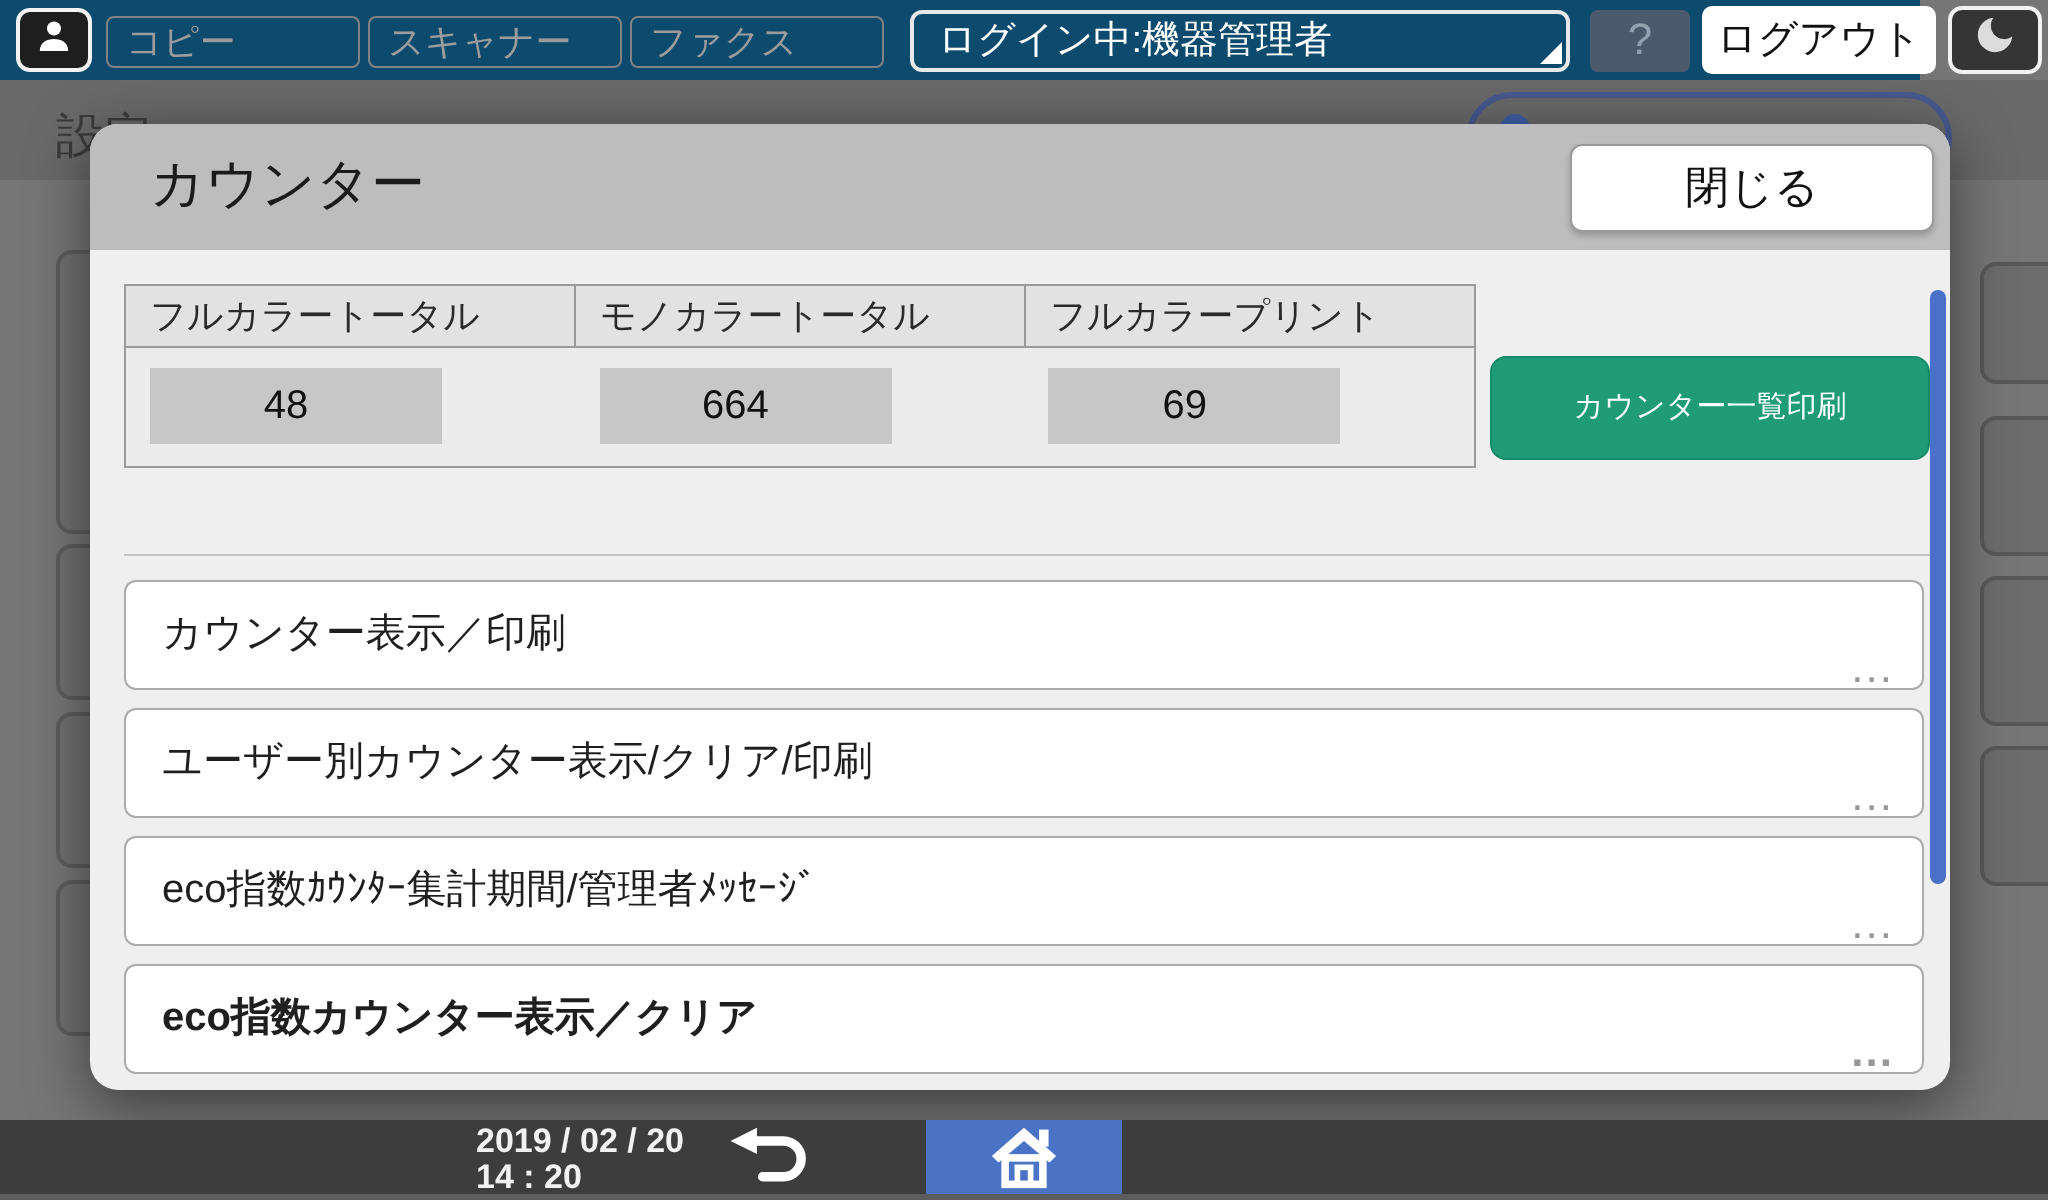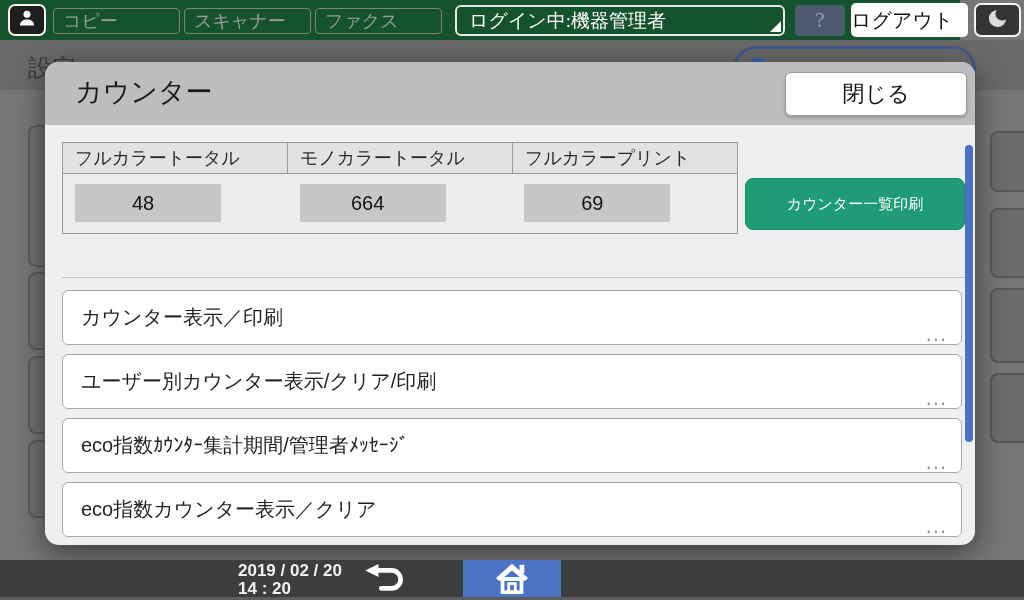--- a/index.html
+++ b/index.html
@@ -1,36 +1,36 @@
 <!DOCTYPE html>
 <html><head>
 <meta charset="utf-8">
 <style>
   * { margin:0; padding:0; box-sizing:border-box; }
   html,body { width:1024px; height:600px; }
   body { font-family:"Liberation Sans","DejaVu Sans",sans-serif; overflow:hidden; }
   #screen { position:relative; width:1024px; height:600px; background:#767676; overflow:hidden; }
 
   
-  .topbar { position:absolute; left:0; top:0; width:960px; height:40px; background:#14532d; z-index:40;font-family:Liberation Serif, serif; }
+  .topbar { position:absolute; left:0; top:0; width:960px; height:40px; background:#0c4a6e; z-index:40; }
   .user-btn { position:absolute; left:8px; top:4px; width:38px; height:32px; background:#1e1e1e;
               border:2px solid #f2f2f2; border-radius:7px; display:flex; align-items:center; justify-content:center; }
   .fn-tab { position:absolute; top:8px; height:26px; border:1px solid #828282; border-radius:4px;
             color:#9c9c9c; font-size:18px; line-height:24px; padding-left:9px; background:transparent; }
   .tab-copy { left:53px; width:127px; }
   .tab-scan { left:184px; width:127px; }
   .tab-fax  { left:315px; width:127px; }
   .login-box { position:absolute; left:455px; top:5px; width:330px; height:31px; border:2px solid #e8e8e8;
                border-radius:6px; color:#ffffff; font-size:19px; line-height:27px; padding-left:12px; }
   .login-caret { position:absolute; right:2px; bottom:2px; width:0; height:0;
                  border-left:11px solid transparent; border-bottom:11px solid #ffffff; }
   .help-btn { position:absolute; left:795px; top:5px; width:50px; height:31px; background:#4c5a6e;
               border-radius:4px; color:#93a0b0; font-size:22px; text-align:center; line-height:30px; }
   .logout-btn { position:absolute; left:851px; top:3px; width:117px; height:34px; background:#ffffff;
-                border-radius:5px; color:#111111; font-size:20px; text-align:left; line-height:34px; }
+                border-radius:5px; color:#111111; font-size:20px; text-align:center; line-height:34px; }
   .moon-btn { position:absolute; left:974px; top:3px; width:47px; height:34px; background:#353535;
               border:2px solid #f2f2f2; border-radius:7px; display:flex; align-items:center; justify-content:center; }
 
   
   .bg-band { position:absolute; left:0; top:40px; width:1024px; height:50px; background:#696969; }
   .bg-title { position:absolute; left:28px; top:52px; font-size:24px; color:#3a3a3a; }
   .bg-search { position:absolute; left:733px; top:46px; width:243px; height:46px;
                border:3px solid #46598e; border-radius:23px; }
   .bg-search-dot { position:absolute; left:750px; top:57px; width:15px; height:15px; border-radius:50%;
                    background:#3e5fa5; }
@@ -61,21 +61,21 @@
              font-size:20px; line-height:38px; text-align:center; padding-right:10px; color:#111; }
 
   .print-btn { position:absolute; left:700px; top:116px; width:220px; height:52px; background:#1f9c75;
                border:1px solid #178a66; border-radius:8px; color:#ffffff; font-size:15px; text-align:center;
                line-height:50px; }
 
   .dlg-divider { position:absolute; left:17px; top:215px; width:903px; height:1px; background:#c2c2c2; }
 
   .menu-item { position:absolute; left:17px; width:900px; height:55px; background:#ffffff;
                border:1px solid #ababab; border-radius:6px; }
-  .mi1 { top:228px; } .mi2 { top:292px; } .mi3 { top:356px; } .mi4 { top:420px; }
+  .mi1 { top:228px; } .mi2 { top:292px; } .mi3 { top:356px; } .mi4 { top:420px;font-weight:bold; }
   .menu-item .mi-label { position:absolute; left:18px; top:0; font-size:20px; line-height:53px; color:#1f1f1f; }
   .menu-item .mi-more { position:absolute; right:14px; bottom:-3px; font-size:22px; color:#979797; letter-spacing:1px; }
 
   .scrollbar { position:absolute; left:920px; top:83px; width:8px; height:297px; border-radius:4px; background:#4b70c9; }
 
   
   .bottombar { position:absolute; left:0; top:560px; width:1024px; height:40px; background:#3d3d3d; z-index:40; }
   .bb-edge { position:absolute; left:0; top:37px; width:1024px; height:3px; background:#5d5d5d; }
   .datetime { position:absolute; left:238px; top:2px; color:#f2f2f2; font-size:17px; line-height:18px;font-weight:bold; }
   .back-btn { position:absolute; left:360px; top:0; width:52px; height:40px; display:flex; align-items:center; justify-content:center; }

